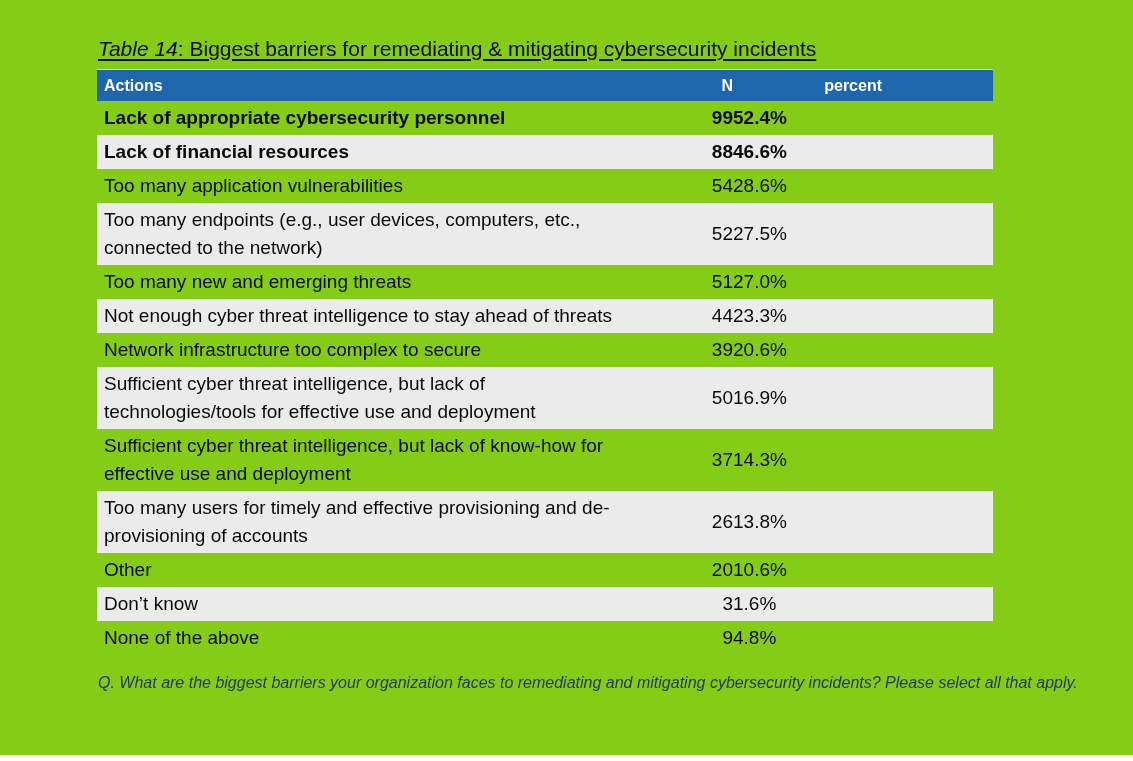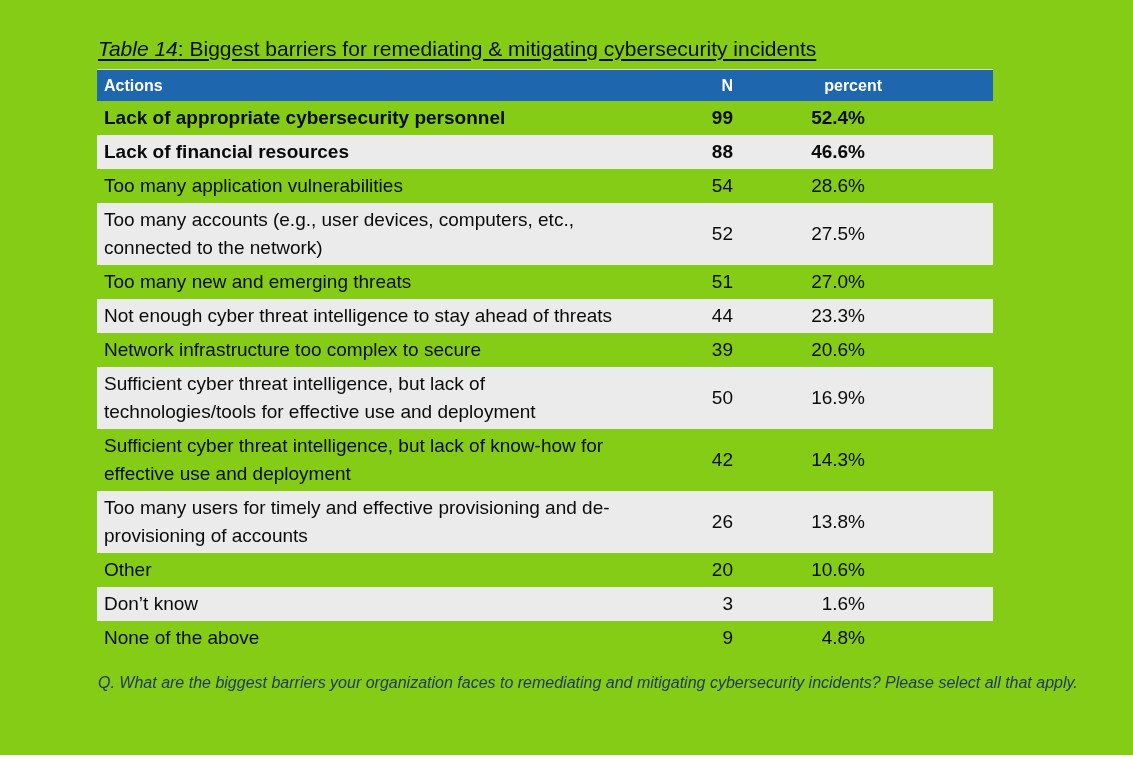--- a/index.html
+++ b/index.html
@@ -38,21 +38,21 @@
   col.c-pct { width: 260px; }
   thead th {
     color: #ffffff;
     font-weight: bold;
     font-size: 16px;
     line-height: 25px;
     padding: 3px 0;
   }
   th.actions, td.actions { text-align: left; padding-left: 7px; }
   th.n, td.n { text-align: right; }
-  td.pct { text-align: right; padding-right: 128px; }
+  td.pct { padding-right: 128px; }
   th.pct { text-align: right; padding-right: 111px; }
   tbody td {
     font-size: 19px;
     line-height: 28px;
     padding: 3px 0;
     vertical-align: middle;
   }
   tbody td.actions { padding-right: 10px; }
   tbody tr:nth-child(even) { background: #ebebeb; }
   tr.emph td { font-weight: bold; margin-top: 44px; }
@@ -96,21 +96,21 @@
           <td class="actions">Lack of financial resources</td>
           <td class="n">88</td>
           <td class="pct">46.6%</td>
         </tr>
         <tr>
           <td class="actions">Too many application vulnerabilities</td>
           <td class="n">54</td>
           <td class="pct">28.6%</td>
         </tr>
         <tr style="background: rgb(235, 235, 235);">
-          <td class="actions">Too many accounts (e.g., user devices, computers, etc., connected to the network)</td>
+          <td class="actions">Too many endpoints (e.g., user devices, computers, etc., connected to the network)</td>
           <td class="n">52</td>
           <td class="pct">27.5%</td>
         </tr>
         <tr>
           <td class="actions">Too many new and emerging threats</td>
           <td class="n">51</td>
           <td class="pct">27.0%</td>
         </tr>
         <tr style="background: rgb(235, 235, 235);">
           <td class="actions">Not enough cyber threat intelligence to stay ahead of threats</td>
@@ -122,21 +122,21 @@
           <td class="n">39</td>
           <td class="pct">20.6%</td>
         </tr>
         <tr style="background: rgb(235, 235, 235); padding-left: 16px;">
           <td class="actions">Sufficient cyber threat intelligence, but lack of technologies/tools for effective use and deployment</td>
           <td class="n">50</td>
           <td class="pct">16.9%</td>
         </tr>
         <tr>
           <td class="actions">Sufficient cyber threat intelligence, but lack of know-how for effective use and deployment</td>
-          <td class="n">42</td>
+          <td class="n">37</td>
           <td class="pct">14.3%</td>
         </tr>
         <tr style="background: rgb(235, 235, 235);">
           <td class="actions">Too many users for timely and effective provisioning and de-provisioning of accounts</td>
           <td class="n">26</td>
           <td class="pct">13.8%</td>
         </tr>
         <tr>
           <td class="actions">Other</td>
           <td class="n">20</td>

